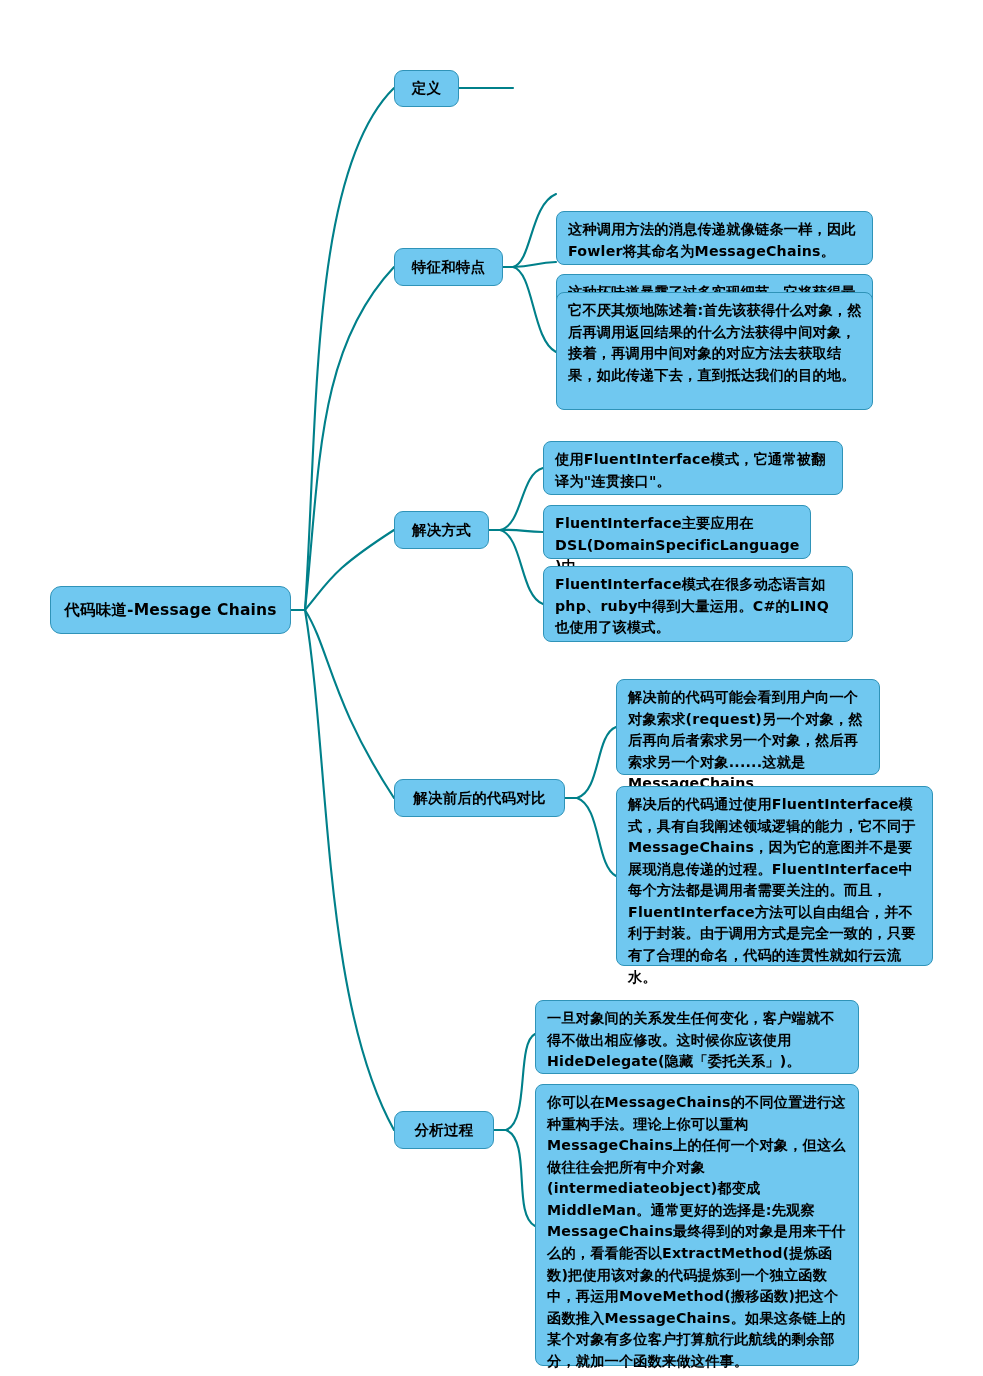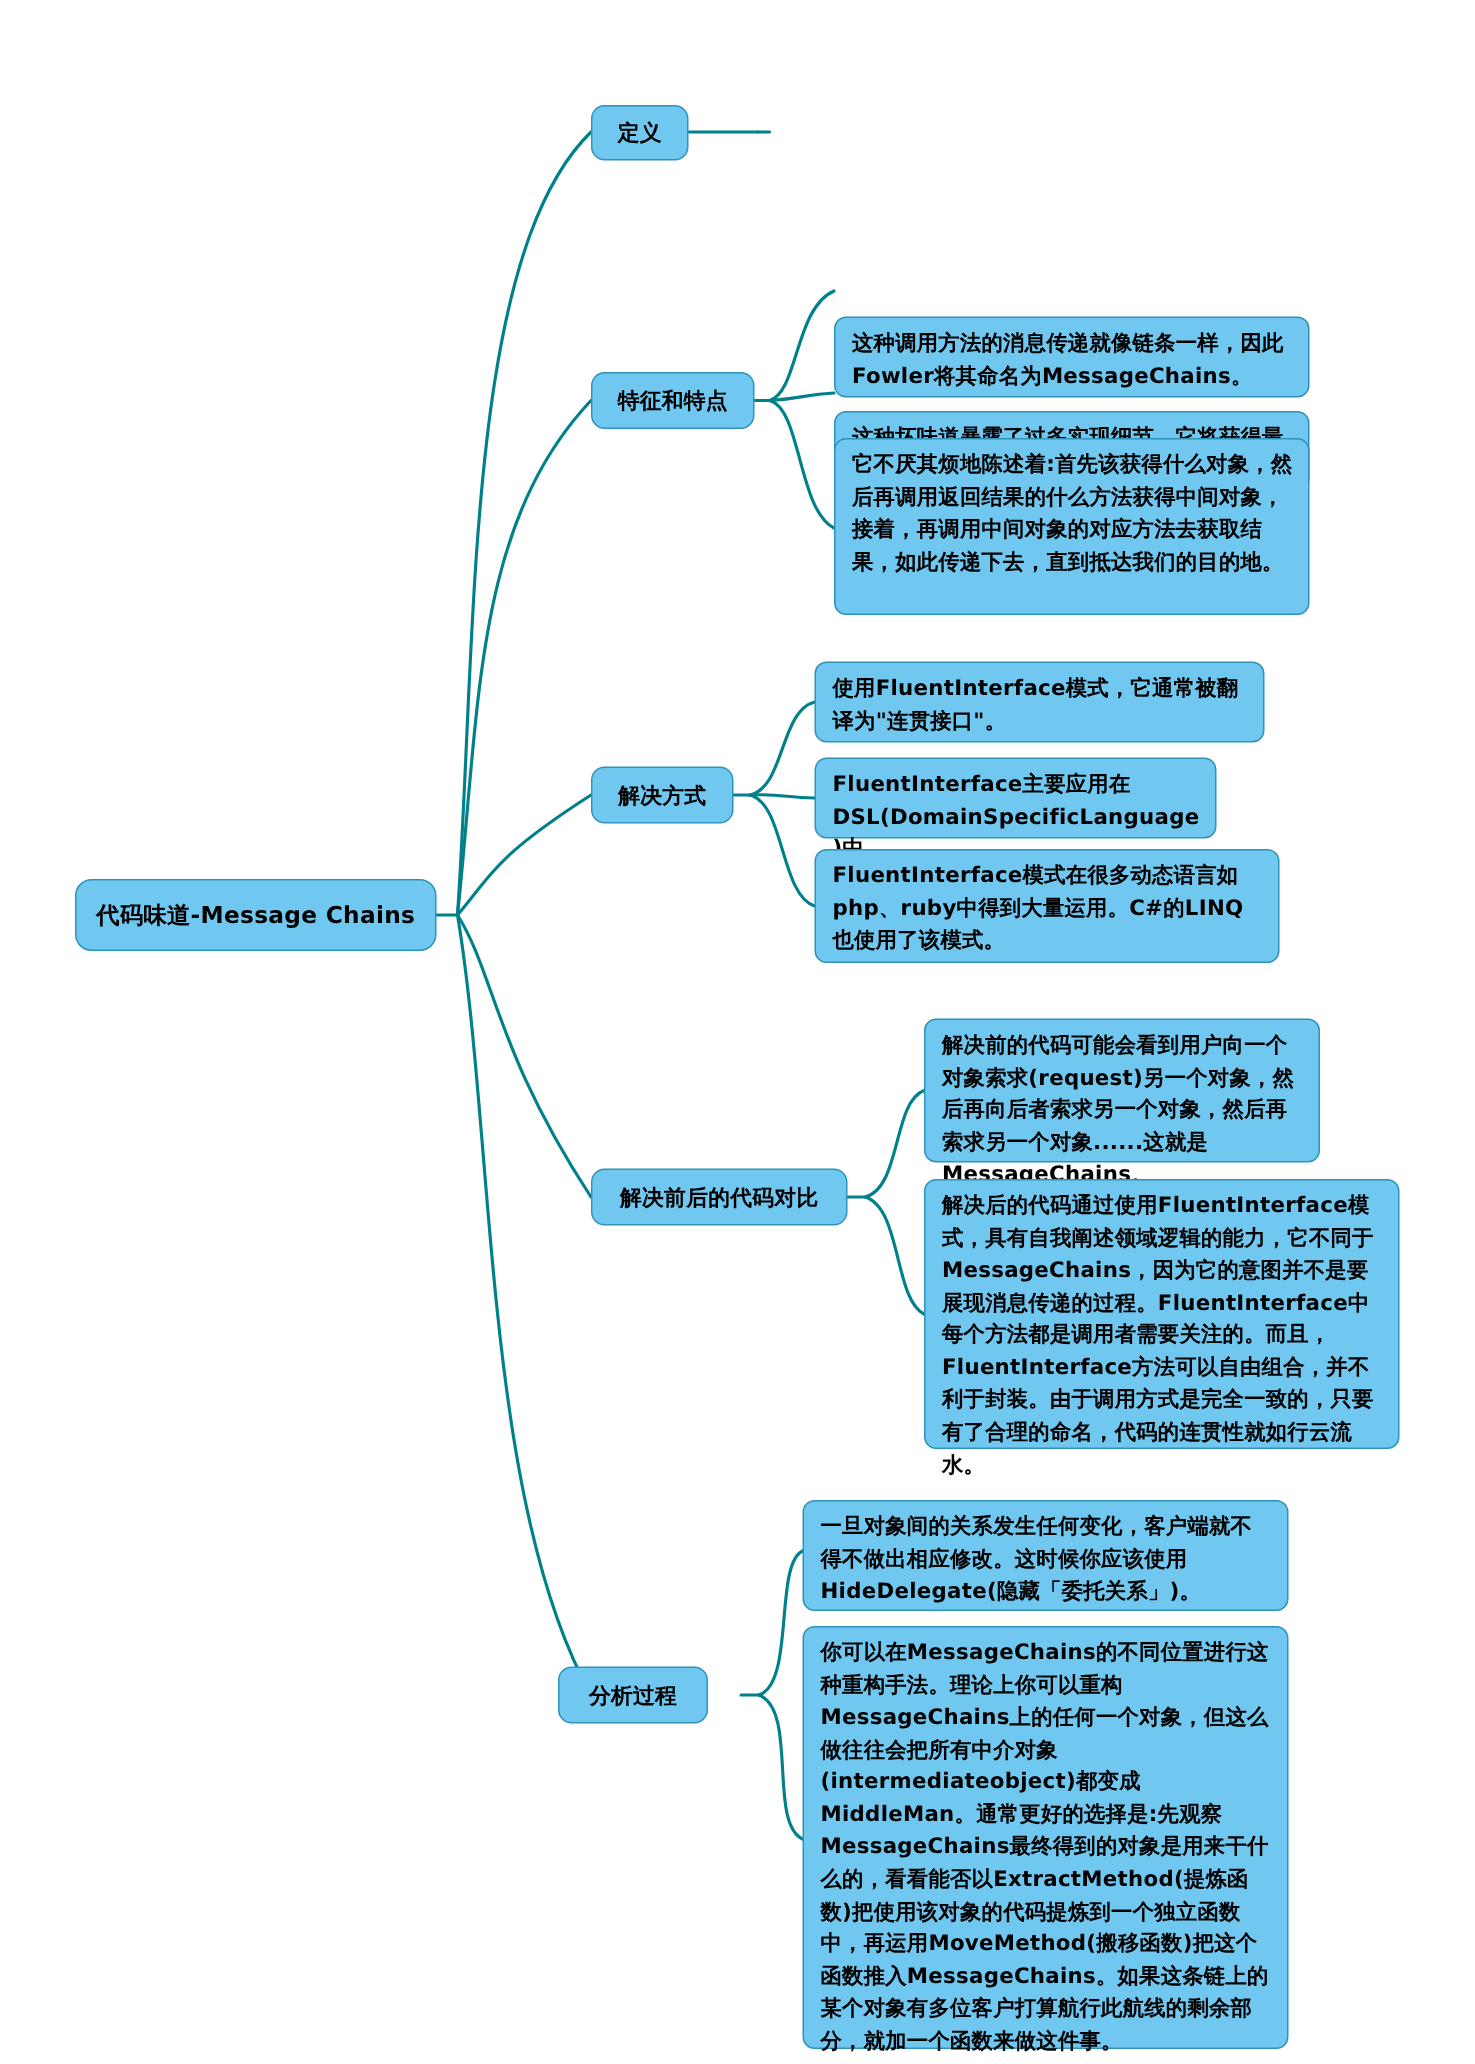--- a/index.html
+++ b/index.html
@@ -147,21 +147,21 @@
   <div class="node branch" style="left:394px; top:779px; width:171px; height:38px;">
     <span>解决前后的代码对比</span>
   </div>
   <div class="node leaf" style="left:616px; top:679px; width:264px; height:96px;">
     <span class="leaf-text">解决前的代码可能会看到用户向一个对象索求(request)另一个对象，然后再向后者索求另一个对象，然后再索求另一个对象......这就是MessageChains。</span>
   </div>
   <div class="node leaf" style="left:616px; top:786px; width:317px; height:180px;">
     <span class="leaf-text">解决后的代码通过使用FluentInterface模式，具有自我阐述领域逻辑的能力，它不同于MessageChains，因为它的意图并不是要展现消息传递的过程。FluentInterface中每个方法都是调用者需要关注的。而且，FluentInterface方法可以自由组合，并不利于封装。由于调用方式是完全一致的，只要有了合理的命名，代码的连贯性就如行云流水。</span>
   </div>
 
-  <div class="node branch" style="left:372px; top:1111px; width:100px; height:38px;">
+  <div class="node branch" style="left:394px; top:1111px; width:100px; height:38px;">
     <span>分析过程</span>
   </div>
   <div class="node leaf" style="left:535px; top:1000px; width:324px; height:74px;">
     <span class="leaf-text">一旦对象间的关系发生任何变化，客户端就不得不做出相应修改。这时候你应该使用HideDelegate(隐藏「委托关系」)。</span>
   </div>
   <div class="node leaf" style="left:535px; top:1084px; width:324px; height:282px;">
     <span class="leaf-text">你可以在MessageChains的不同位置进行这种重构手法。理论上你可以重构MessageChains上的任何一个对象，但这么做往往会把所有中介对象(intermediateobject)都变成MiddleMan。通常更好的选择是:先观察MessageChains最终得到的对象是用来干什么的，看看能否以ExtractMethod(提炼函数)把使用该对象的代码提炼到一个独立函数中，再运用MoveMethod(搬移函数)把这个函数推入MessageChains。如果这条链上的某个对象有多位客户打算航行此航线的剩余部分，就加一个函数来做这件事。</span>
   </div>
 
 </div>

